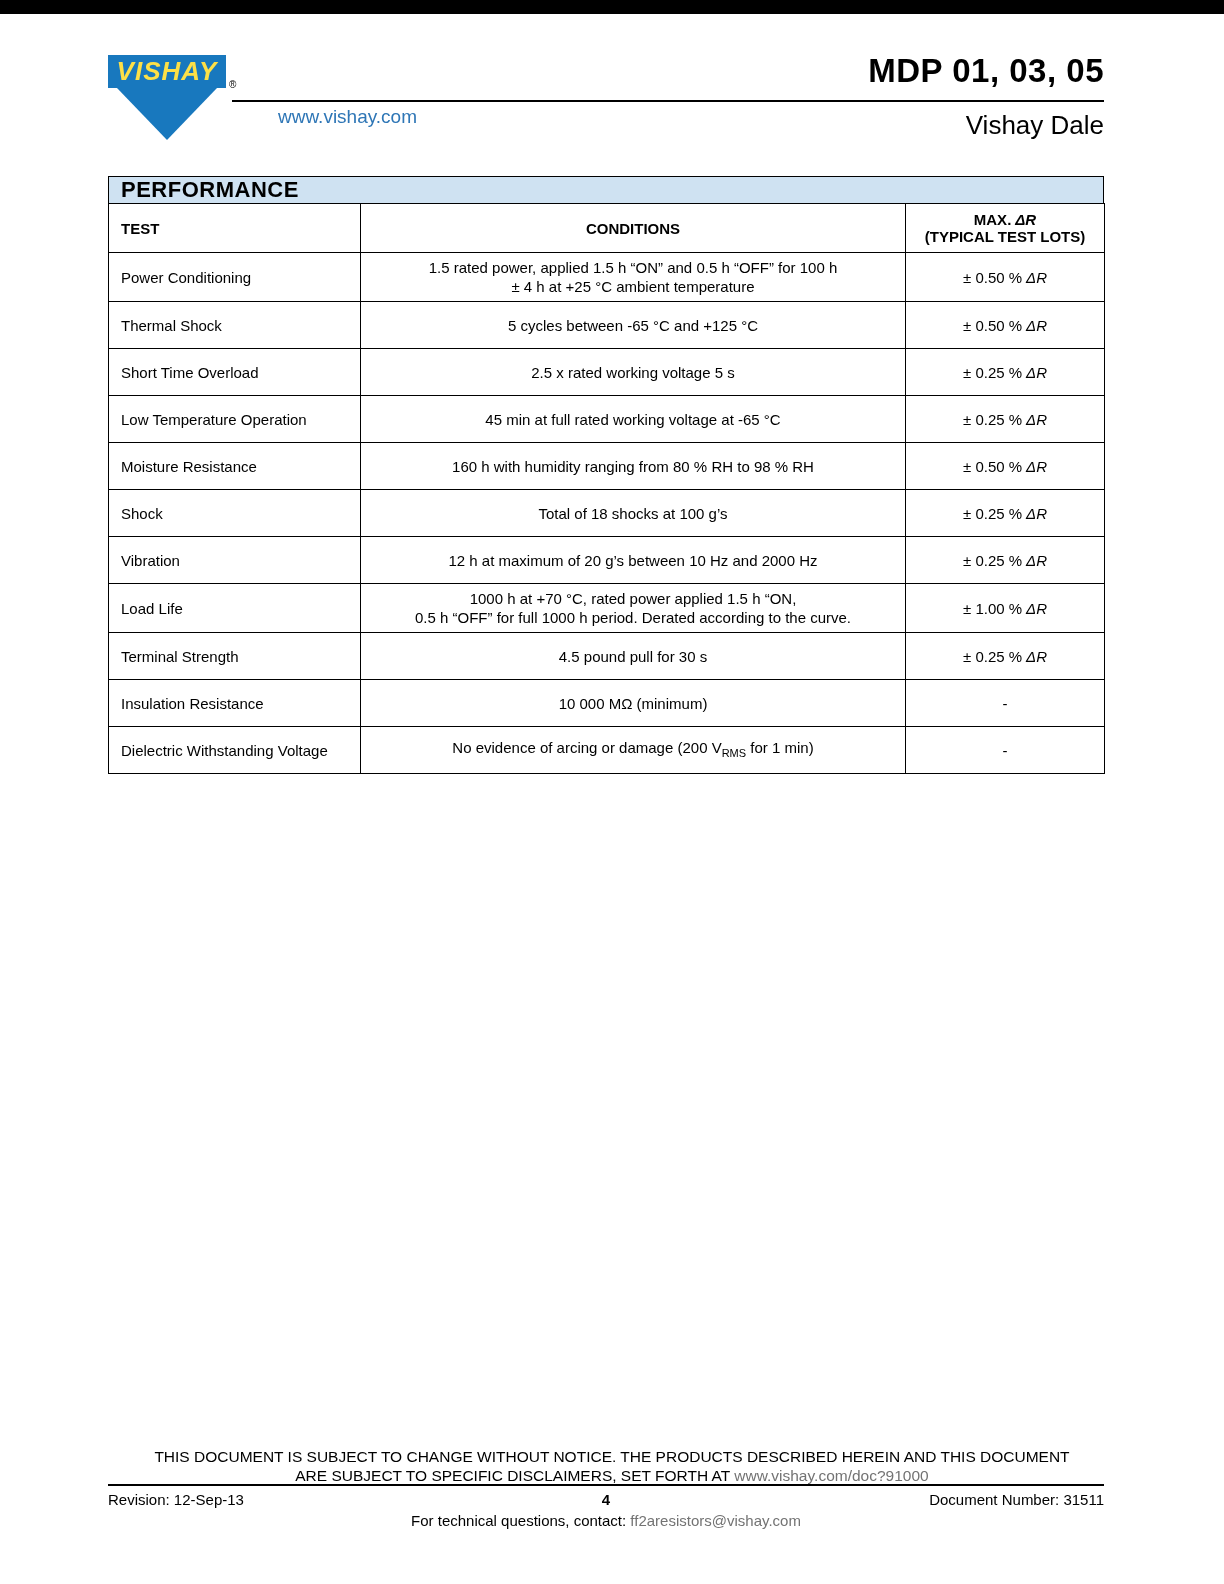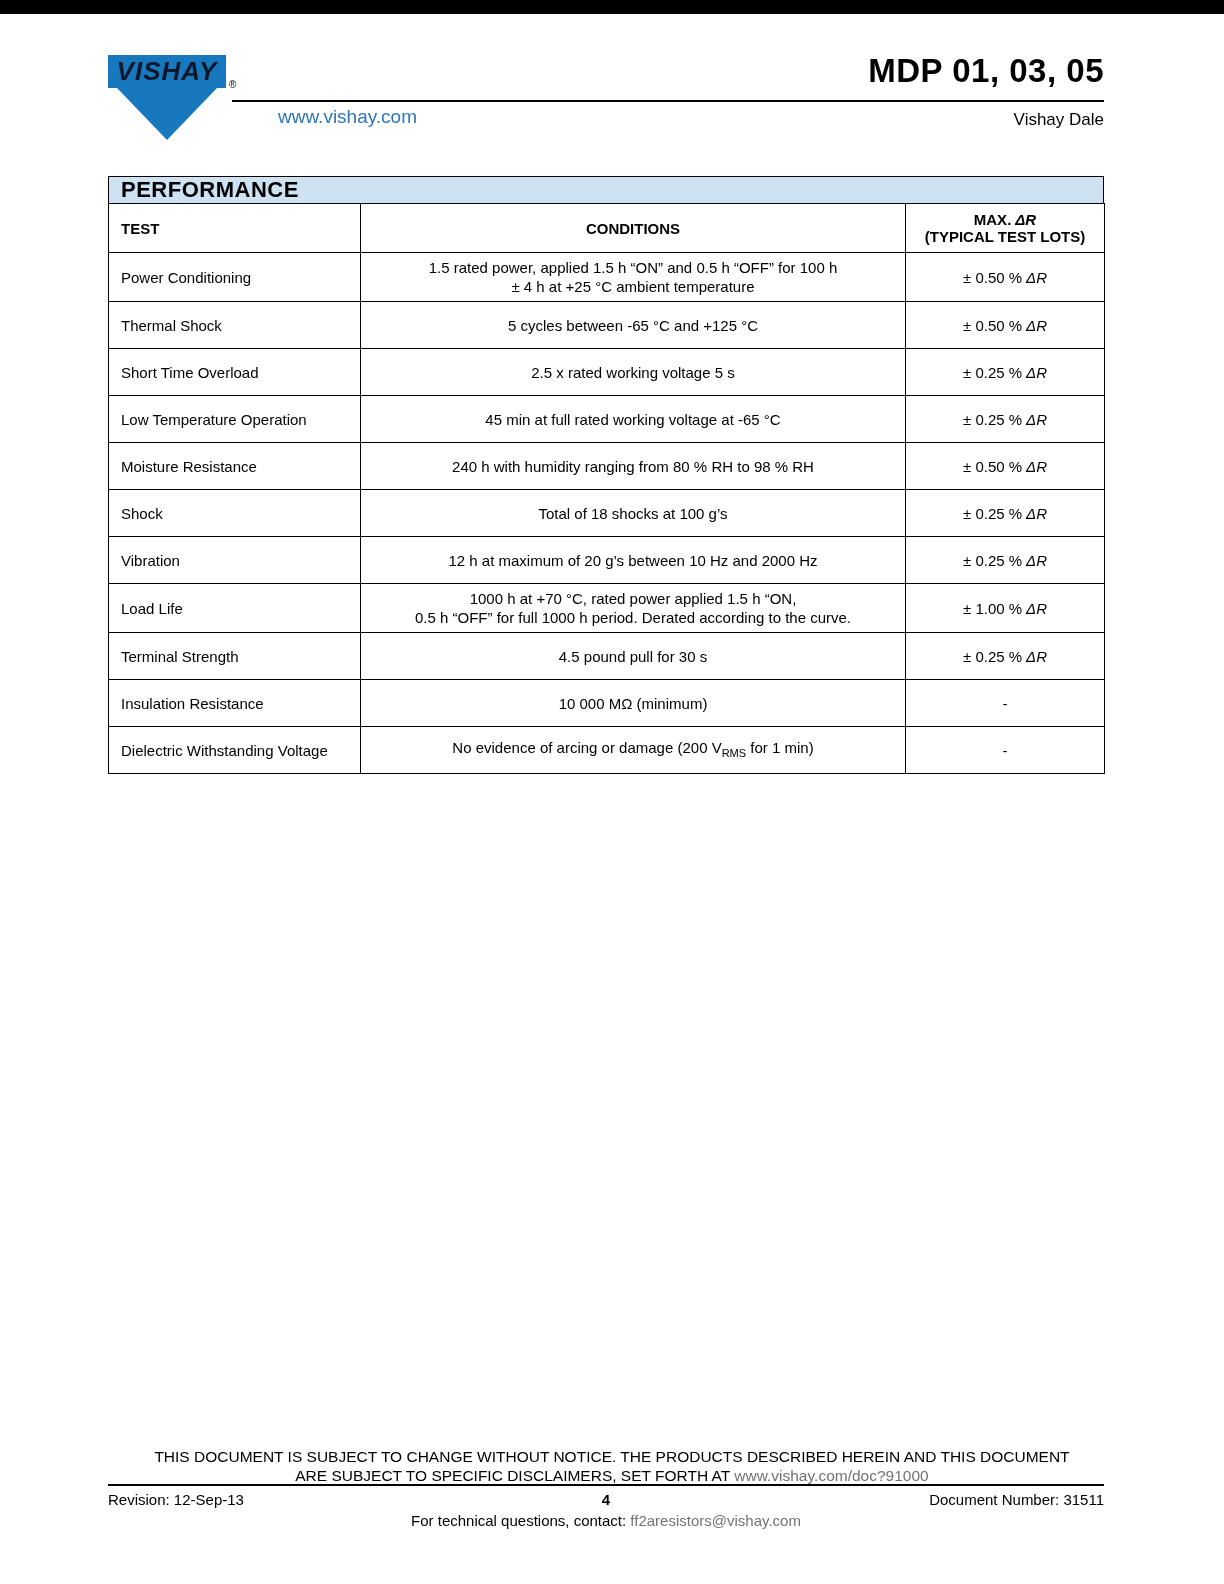--- a/index.html
+++ b/index.html
@@ -7,33 +7,33 @@
     position:relative; width:1224px; height:1584px; background:#ffffff;
     font-family:"Liberation Sans","DejaVu Sans",sans-serif; color:#000;
     overflow:hidden;
   }
   .topbar { position:absolute; top:0; left:0; width:1224px; height:14px; background:#000; }
 
   
   .logo { position:absolute; top:55px; left:108px; width:140px; height:92px; }
   .logo-banner {
     position:absolute; top:0; left:0; width:118px; height:33px; background:#1878be;
-    color:#0f172a; display:flex; align-items:center; justify-content:center;
+    color:#fde047; display:flex; align-items:center; justify-content:center;
     font-weight:bold; font-style:italic; font-size:26px; letter-spacing:1px;
   }
   .logo-reg { position:absolute; top:24px; left:121px; font-size:10px; color:#000; }
   .logo-tri {
     position:absolute; top:33px; left:9px; width:0; height:0;
     border-left:50px solid transparent; border-right:50px solid transparent;
     border-top:52px solid #1878be;
   }
   .site-link { position:absolute; top:106px; left:238px; font-size:19px; color:#2e76b6; text-decoration:none; cursor:pointer;margin-left:40px; }
   .product-title { position:absolute; top:52px; right:120px; font-size:33px; font-weight:bold; letter-spacing:0.5px; }
   .header-rule { position:absolute; top:100px; left:232px; width:872px; border-top:2px solid #000; }
-  .division { position:absolute; top:110px; right:120px; font-size:17px; }
+  .division { position:absolute; top:110px; right:120px; font-size:26px; }
 
   
   .perf-bar {
     position:absolute; top:176px; left:108px; width:996px; height:28px;
     background:#cfe2f2; border:1px solid #000; box-sizing:border-box;
     display:flex; align-items:center; padding-left:12px;
     font-weight:bold; font-size:22px; letter-spacing:0.5px;
   }
   .perf-table {
     position:absolute; top:203px; left:108px; width:996px;
@@ -121,21 +121,21 @@
         <td class="cond">2.5 x rated working voltage 5 s</td>
         <td class="max"><span>± 0.25 %</span><i class="dr">ΔR</i></td>
       </tr>
       <tr>
         <td class="test">Low Temperature Operation</td>
         <td class="cond">45 min at full rated working voltage at -65 °C</td>
         <td class="max"><span>± 0.25 %</span><i class="dr">ΔR</i></td>
       </tr>
       <tr>
         <td class="test">Moisture Resistance</td>
-        <td class="cond">240 h with humidity ranging from 80 % RH to 98 % RH</td>
+        <td class="cond">160 h with humidity ranging from 80 % RH to 98 % RH</td>
         <td class="max"><span>± 0.50 %</span><i class="dr">ΔR</i></td>
       </tr>
       <tr>
         <td class="test">Shock</td>
         <td class="cond">Total of 18 shocks at 100 g’s</td>
         <td class="max"><span>± 0.25 %</span><i class="dr">ΔR</i></td>
       </tr>
       <tr>
         <td class="test">Vibration</td>
         <td class="cond">12 h at maximum of 20 g’s between 10 Hz and 2000 Hz</td>

